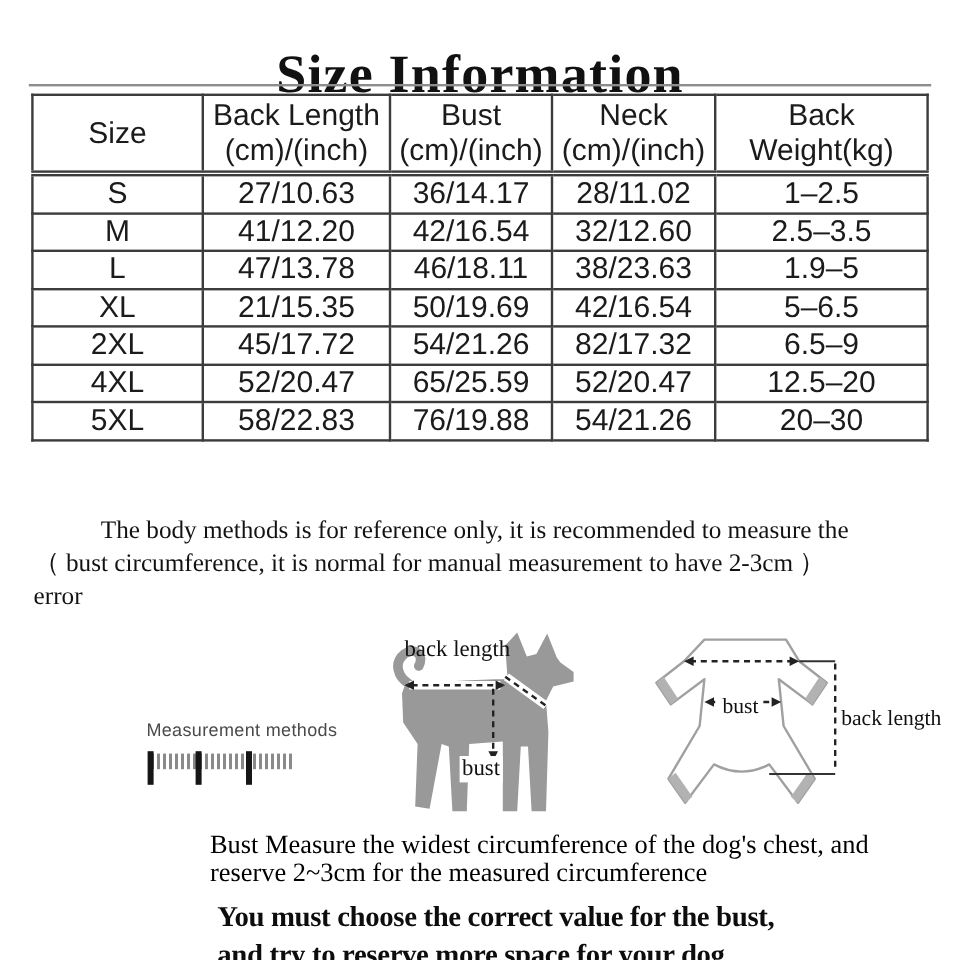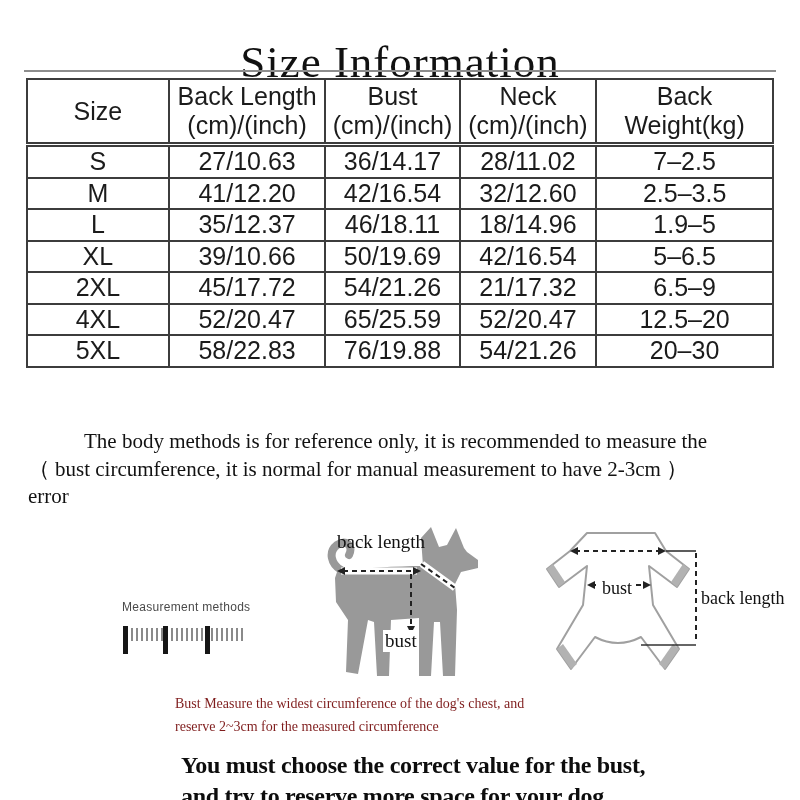--- a/index.html
+++ b/index.html
@@ -1,40 +1,40 @@
 <!DOCTYPE html>
 <html style="--sil: #999999; --outl: #a0a0a0; --cuff: #b2b2b2; --tbl: #3c3c3c; --dash: #222222; --muted: #4a4a4a;"><head>
 <meta charset="utf-8">
 <style>
   html,body{margin:0;padding:0;background:#fff;}
   #page{position:relative;width:800px;height:800px;background:#fff;overflow:hidden;
         font-family:"Liberation Serif", serif;color:#151515;}
 
   .title{position:absolute;top:6px;left:0;width:800px;text-align:center;
-         font-family:"Liberation Serif", serif;font-weight:normal;font-size:45px;
+         font-family:"Liberation Serif", serif;font-weight:bold;font-size:45px;
          letter-spacing:1px;color:#111;}
 
   .topline{position:absolute;left:24px;top:70px;width:752px;height:2px;background:#8d8d8d;}
 
   table.size{position:absolute;left:26px;top:78px;width:748px;border-collapse:collapse;
              table-layout:fixed;font-family:Liberation Sans, sans-serif;color:#1b1b1b;}
   table.size th, table.size td{border:2px solid var(--tbl,#3c3c3c);text-align:center;
              vertical-align:middle;padding:0;}
   table.size th{height:62px;font-weight:400;font-size:25px;line-height:1.16;border-bottom:5px double var(--tbl,#3c3c3c);}
   table.size td{height:29.5px;font-size:25px;}
   col.c0{width:19.0%} col.c1{width:21.0%} col.c2{width:18.0%} col.c3{width:18.3%} col.c4{width:23.7%}
 
   .weight-note{position:absolute;left:28px;top:428px;width:752px;margin:0;
                font-size:21px;line-height:27px;color:#121212;text-indent:56px;}
   .weight-note .paren{font-size:22px;}
   .weight-note .op{margin-right:5px;}
   .weight-note .cp{margin-left:5px;}
 
   .meas-label{position:absolute;left:122px;top:600px;font-family:"Liberation Sans", sans-serif;
-              font-size:12px;color:var(--muted,#4a4a4a);letter-spacing:.3px;text-align:center;}
+              font-size:15px;color:var(--muted,#4a4a4a);letter-spacing:.3px;text-align:center;}
   .ruler{position:absolute;left:123px;top:626px;width:126px;height:28px;}
   .ruler .ticks{position:absolute;left:3px;top:2px;width:118px;height:13px;
         background:repeating-linear-gradient(90deg,#8a8a8a 0 2px,transparent 2px 5px);}
   .ruler .bar{position:absolute;top:0;width:5px;height:28px;background:#161616;}
   .ruler .b0{left:0} .ruler .b1{left:40px} .ruler .b2{left:82px}
 
   .dog-svg{position:absolute;left:327px;top:514px;}
   .garment-svg{position:absolute;left:545px;top:525px;}
   .diag-label{position:absolute;font-family:"Liberation Serif", serif;font-size:18px;color:#111;
               white-space:nowrap;}
@@ -45,22 +45,22 @@
 
   .sil{fill:var(--sil,#999);}
   .tailstroke{stroke:var(--sil,#999);stroke-width:8;fill:none;stroke-linecap:round;}
   .dashline{stroke:var(--dash,#222);stroke-width:2;fill:none;stroke-dasharray:5 4;}
   .whiteband{stroke:#fff;stroke-width:7;fill:none;}
   .arrow{fill:var(--dash,#222);}
   .outline{fill:#fff;stroke:var(--outl,#a0a0a0);stroke-width:2;stroke-linejoin:round;}
   .cuff{fill:var(--cuff,#b0b0b0);}
   .solidline{stroke:#333;stroke-width:1.6;fill:none;}
 
-  .bust-note{position:absolute;left:175px;top:692px;margin:0;font-size:14px;
-             line-height:23px;color:#7f1d1d;}
+  .bust-note{position:absolute;left:175px;top:692px;margin:0;font-size:22px;
+             line-height:23px;color:#000000;}
   .warning{position:absolute;left:168px;top:737px;margin:13px;font-weight:bold;
            font-size:24px;line-height:31px;letter-spacing:-0.3px;color:#0d0d0d;}
 </style>
 </head>
 <body>
 
 <div id="page">
 
   <h1 class="title">Size Information</h1>
   <div class="topline"></div>
@@ -95,48 +95,48 @@
           <span>Weight(kg)</span>
         </th>
       </tr>
     </thead>
     <tbody>
         <tr>
           <td>S</td>
           <td>27/10.63</td>
           <td>36/14.17</td>
           <td>28/11.02</td>
-          <td>7–2.5</td>
+          <td>1–2.5</td>
         </tr>
         <tr>
           <td>M</td>
           <td>41/12.20</td>
           <td>42/16.54</td>
           <td>32/12.60</td>
           <td>2.5–3.5</td>
         </tr>
         <tr>
           <td>L</td>
-          <td>35/12.37</td>
+          <td>47/13.78</td>
           <td>46/18.11</td>
-          <td>18/14.96</td>
+          <td>38/23.63</td>
           <td>1.9–5</td>
         </tr>
         <tr>
           <td>XL</td>
-          <td>39/10.66</td>
+          <td>21/15.35</td>
           <td>50/19.69</td>
           <td>42/16.54</td>
           <td>5–6.5</td>
         </tr>
         <tr>
           <td>2XL</td>
           <td>45/17.72</td>
           <td>54/21.26</td>
-          <td>21/17.32</td>
+          <td>82/17.32</td>
           <td>6.5–9</td>
         </tr>
         <tr>
           <td>4XL</td>
           <td>52/20.47</td>
           <td>65/25.59</td>
           <td>52/20.47</td>
           <td>12.5–20</td>
         </tr>
         <tr>

